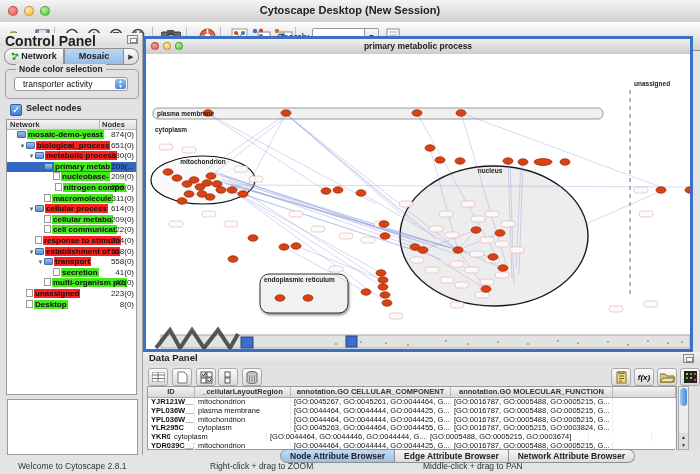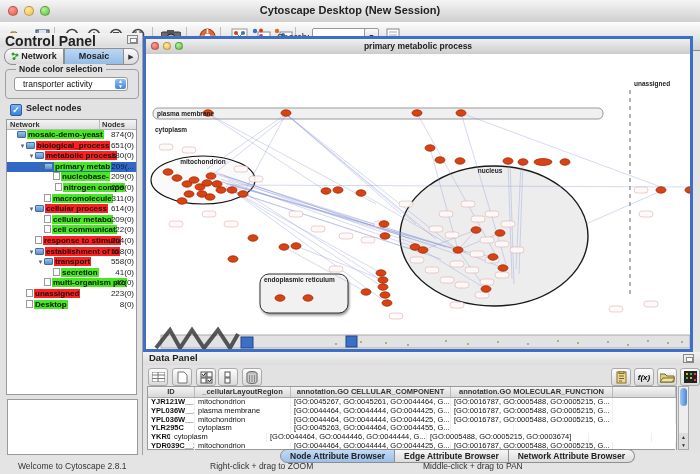--- a/index.html
+++ b/index.html
@@ -552,20 +552,21 @@
           <span class="dp-cell id" style="width: 47px;">YPL036W__1</span>
           <span class="dp-cell" style="width: 96px;">mitochondrion</span>
           <span class="dp-cell" style="width: 160px;">[GO:0044464, GO:0044444, GO:0044425, G...</span>
           <span class="dp-cell" style="width: 162px;">[GO:0016787, GO:0005488, GO:0005215, G...</span>
           <span class="dp-cell" style="width: 63px;"></span>
         </div>
         <div class="dp-row">
           <span class="dp-cell id" style="width: 47px;">YLR295C</span>
           <span class="dp-cell" style="width: 96px;">cytoplasm</span>
           <span class="dp-cell" style="width: 160px;">[GO:0045263, GO:0044464, GO:0044455, G...</span>
+          <span class="dp-cell" style="width: 162px;">[GO:0016787, GO:0005215, GO:0003824, G...</span>
           <span class="dp-cell" style="width: 63px;"></span>
         </div>
         <div class="dp-row">
           <span class="dp-cell id" style="width: 23px;">YKR052C</span>
           <span class="dp-cell" style="width: 96px;">cytoplasm</span>
           <span class="dp-cell" style="width: 160px;">[GO:0044464, GO:0044446, GO:0044444, G...</span>
           <span class="dp-cell" style="width: 162px;">[GO:0005488, GO:0005215, GO:0003674]</span>
           <span class="dp-cell" style="width: 63px;"></span>
         </div>
         <div class="dp-row">

